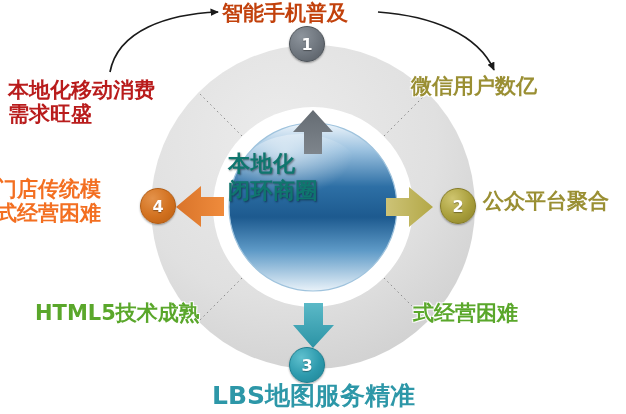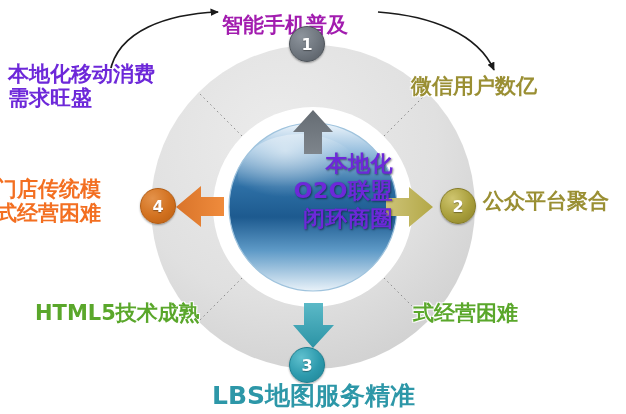--- a/index.html
+++ b/index.html
@@ -17,33 +17,33 @@
     white-space:pre;
     letter-spacing:0px;
     text-shadow:
       -1px -1px 0 rgba(255,255,255,.85),
        1px -1px 0 rgba(255,255,255,.85),
       -1px  1px 0 rgba(255,255,255,.85),
        1px  1px 0 rgba(255,255,255,.85);
   }
 
   
-  #lbl-top      {left:222px; top:2px;   font-size:21px; color:#a21caf;margin-top:12px;}
-  #lbl-upperleft{left:8px;   top:63px;  font-size:21px; color:#6d28d9;}
+  #lbl-top      {left:222px; top:2px;   font-size:21px; color:#c2410c;}
+  #lbl-upperleft{left:8px;   top:79px;  font-size:21px; color:#b91c1c;}
   #lbl-left     {left:-4px;  top:178px; font-size:21px; color:#f36f21;}
   #lbl-lowerleft{left:16px;  top:302px; font-size:21px; color:#5aa72b;margin-left:19px;}
   #lbl-upperright{left:411px;top:75px;  font-size:21px; color:#9a8f33;}
   #lbl-right    {left:483px; top:190px; font-size:21px; color:#9a8f33;}
   #lbl-lowerright{left:413px;top:302px; font-size:21px; color:#5aa72b;}
   #lbl-bottom   {left:212px; top:382px; font-size:25px; color:#2d97a8;}
 
   
   #center-text{
     position:absolute;left:228px;top:150px;width:165px;
-    text-align:right;color:#6d28d9;font-weight:bold;font-size:22px;
+    text-align:left;color:#0f766e;font-weight:bold;font-size:22px;
     line-height:1.24;letter-spacing:.5px;
     text-shadow:1px 1px 2px rgba(0,0,0,.45);
     pointer-events:none;
   }
   #center-text div{white-space:pre;}
 
   
   .badge{
     position:absolute;width:34px;height:34px;border-radius:50%;
     color:#fff;font-weight:bold;font-size:16px;
@@ -149,21 +149,20 @@
   <div class="lbl" id="lbl-upperright">微信用户数亿</div>
 
   <div class="lbl" id="lbl-right">公众平台聚合</div>
 
   <div class="lbl" id="lbl-lowerright">式经营困难</div>
 
   <div class="lbl" id="lbl-bottom">LBS地图服务精准</div>
 
   <div id="center-text">
     <div>本地化</div>
-    <div>O2O联盟</div>
     <div>闭环商圈</div>
   </div>
 
   <div class="badge" id="badge-1">1</div>
   <div class="badge" id="badge-2">2</div>
   <div class="badge" id="badge-3">3</div>
   <div class="badge" id="badge-4">4</div>
 
 </div>
 

